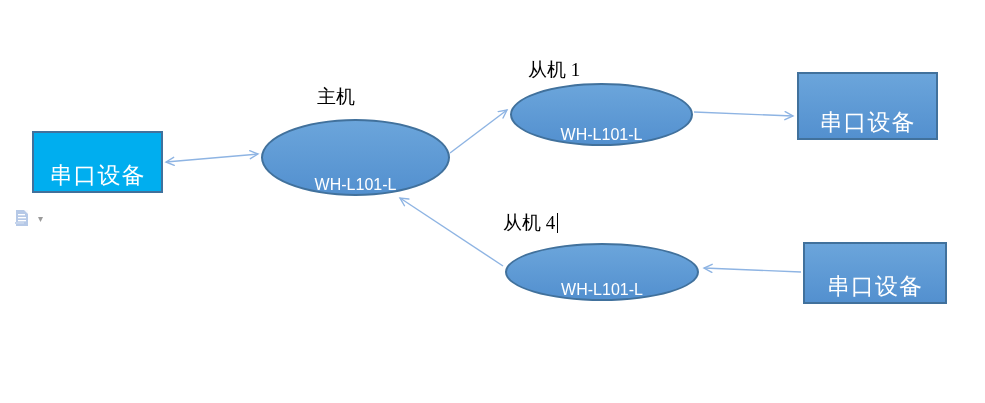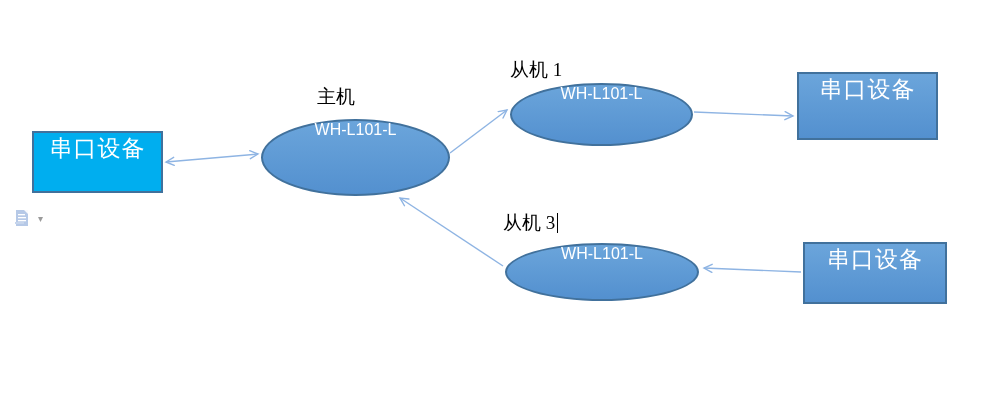--- a/index.html
+++ b/index.html
@@ -9,21 +9,21 @@
     background:#fff;
     overflow:hidden;
     font-family:"Liberation Sans", sans-serif;
   }
   .connectors{position:absolute;left:0;top:0;width:985px;height:403px;}
   .conn{stroke:var(--connector);stroke-width:1.4;fill:none;}
   .arrowhead{fill:none;stroke:var(--connector);stroke-width:1.4;stroke-linecap:round;}
 
   .shape{
     position:absolute;
-    display:flex;align-items:flex-start;justify-content:center;
+    display:flex;align-items:flex-end;justify-content:center;
     box-sizing:border-box;
     color:var(--shape-text);
   }
   .rect-cyan{
     background:var(--cyan-fill);
     border:2px solid var(--shape-border);
   }
   .rect-blue{
     background:linear-gradient(180deg, var(--blue-fill-light), var(--blue-fill));
     border:2px solid var(--shape-border);
@@ -86,31 +86,31 @@
 
   <div class="shape rect-cyan" style="left:32px;top:131px;width:131px;height:62px;">
     <span class="cn-label">串口设备</span>
   </div>
 
   <div class="floating-label" style="left:317px;top:84px;">主机</div>
   <div class="shape ellipse" style="left:261px;top:119px;width:189px;height:77px;">
     <span class="en-label">WH-L101-L</span>
   </div>
 
-  <div class="floating-label" style="left:510px;top:57px;font-family:Liberation Serif, serif;">从机 1</div>
+  <div class="floating-label" style="left:528px;top:57px;font-family:Liberation Serif, serif;">从机 1</div>
   <div class="shape ellipse" style="left:510px;top:83px;width:183px;height:63px;">
     <span class="en-label">WH-L101-L</span>
   </div>
 
   <div class="shape rect-blue" style="left:797px;top:72px;width:141px;height:68px;">
     <span class="cn-label">串口设备</span>
   </div>
 
   <div class="floating-label" style="left:503px;top:210px;">
-    <span>从机 3</span><span class="text-cursor"></span>
+    <span>从机 4</span><span class="text-cursor"></span>
   </div>
   <div class="shape ellipse" style="left:505px;top:243px;width:194px;height:58px;">
     <span class="en-label">WH-L101-L</span>
   </div>
 
   <div class="shape rect-blue" style="left:803px;top:242px;width:144px;height:62px;">
     <span class="cn-label">串口设备</span>
   </div>
 
   <div class="paste-btn">

